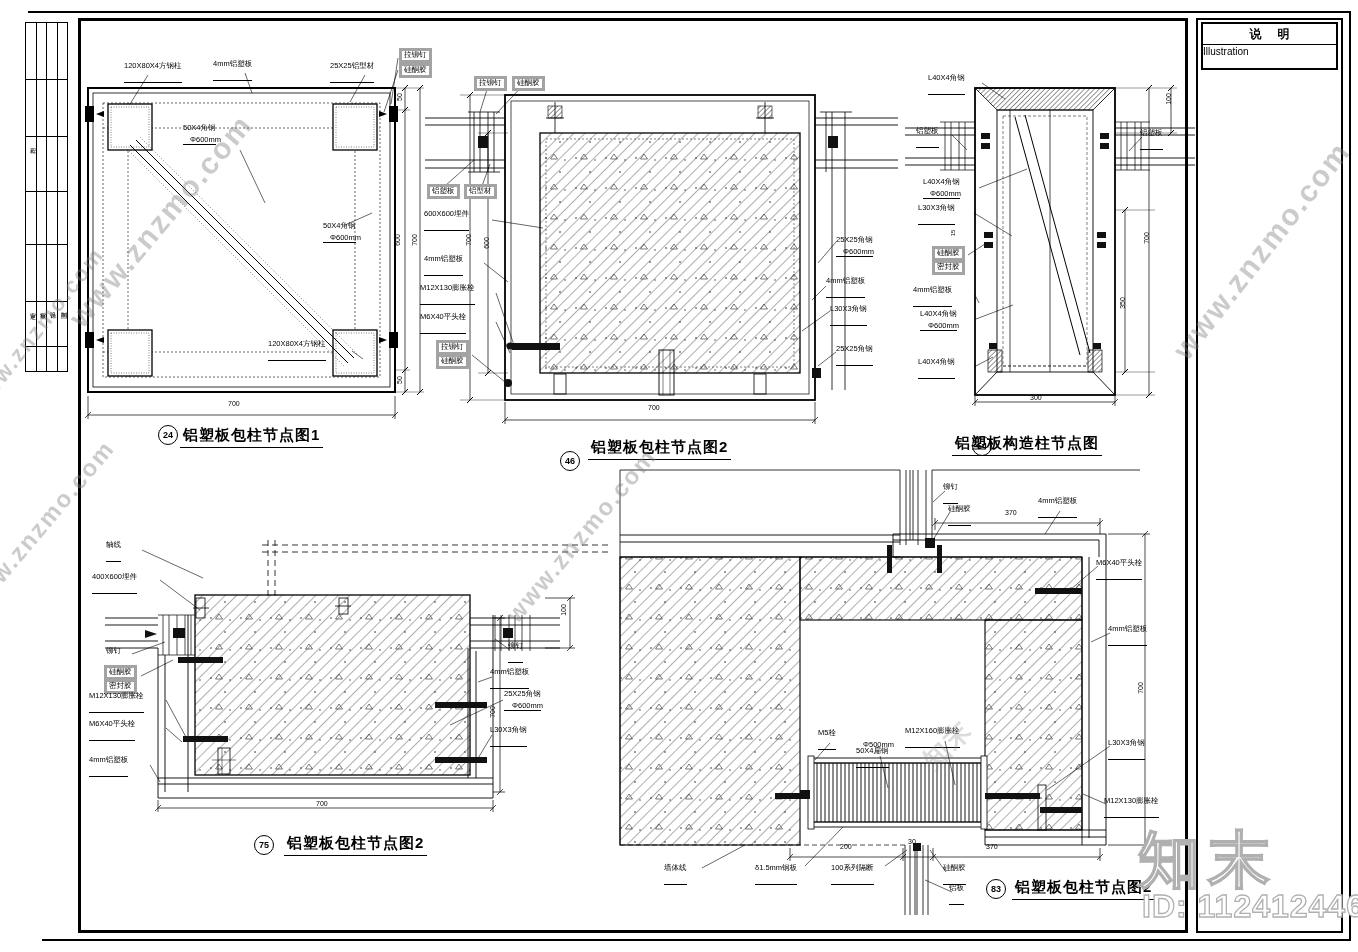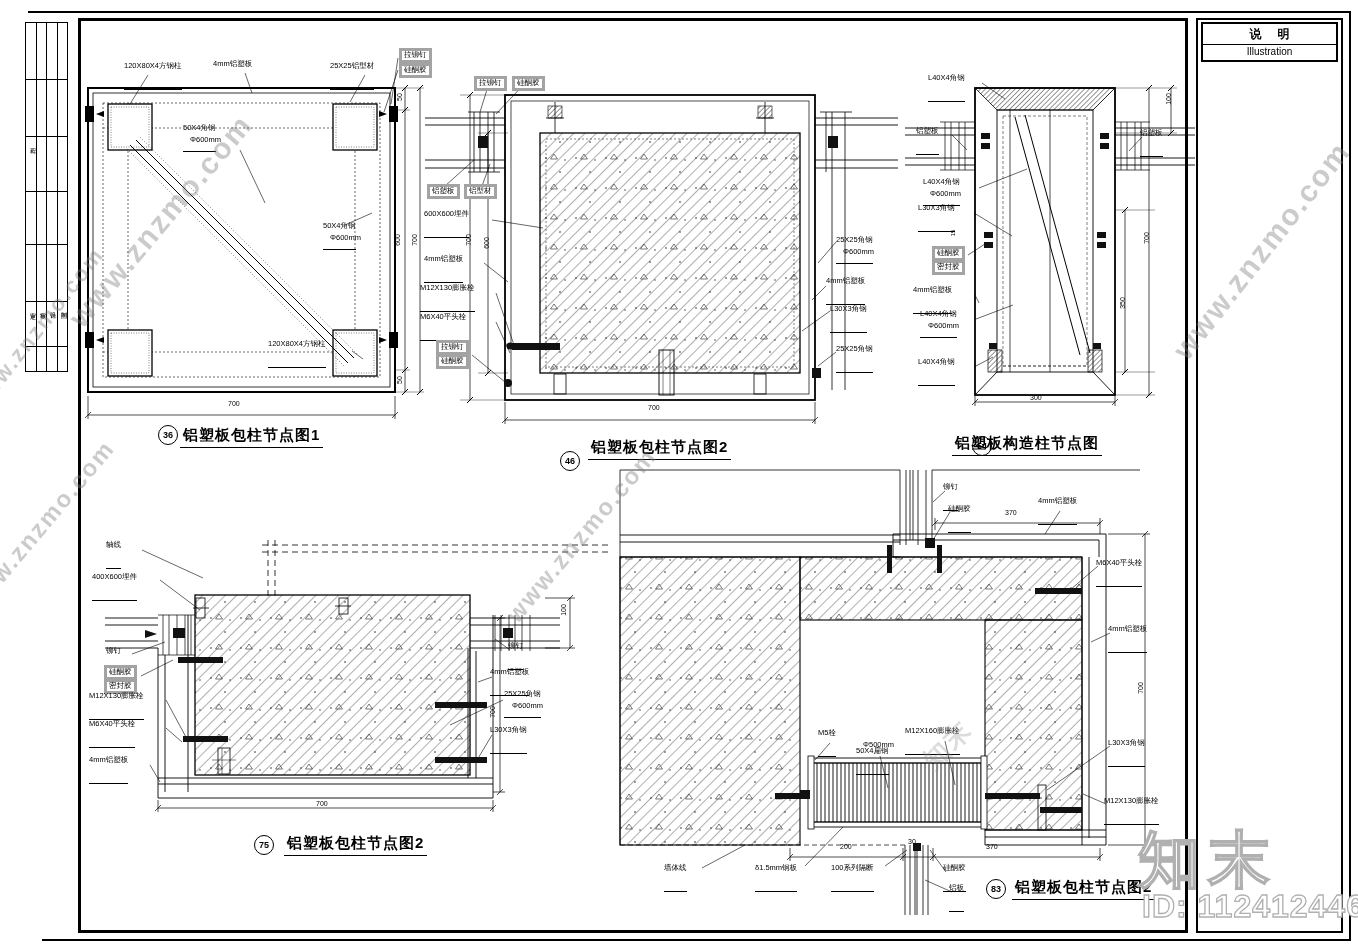--- a/index.html
+++ b/index.html
@@ -4,21 +4,21 @@
 <style>
   html,body{margin:0;padding:0;background:#fff}
   #page{position:relative;width:1358px;height:952px;background:#ffffff;overflow:hidden;
         font-family:"Liberation Sans","DejaVu Sans",sans-serif;color:#000}
   svg{position:absolute;z-index:2;overflow:visible}
   
   .frame{position:absolute;border:3px solid #000;box-sizing:border-box;z-index:1}
   .thin{position:absolute;background:#000;z-index:1}
   
   .lbl{position:absolute;font-size:7.5px;line-height:1.15;white-space:nowrap;z-index:5}
-  .u{border-bottom:1px solid #000;padding-bottom:18px}
+  .u{border-bottom:1px solid #000;padding-bottom:11px}
   .bx{border:3px solid #a3a3a3;padding:0 2px;background:#fff}
   .dim{position:absolute;font-size:7px;white-space:nowrap;z-index:5}
   .vdim{position:absolute;font-size:7px;white-space:nowrap;z-index:5;
         transform:translate(-50%,-50%) rotate(-90deg)}
   
   .dnum{position:absolute;width:18px;height:18px;border:1.4px solid #000;border-radius:50%;
         font-size:9px;font-weight:bold;text-align:center;line-height:18px;z-index:5;background:#fff}
   .dtitle{position:absolute;font-size:15px;font-weight:bold;letter-spacing:1px;
           border-bottom:1.6px solid #000;padding:0 3px 2px 3px;z-index:5;white-space:nowrap}
   
@@ -26,24 +26,24 @@
       z-index:8;pointer-events:none;letter-spacing:2px}
   .wmo{position:absolute;color:#fff;-webkit-text-stroke:1.3px #b0b0b0;font-weight:bold;
        white-space:nowrap;z-index:9;pointer-events:none}
   
   #tblock{position:absolute;left:25px;top:22px;width:43px;height:350px;border:1.2px solid #000;
           box-sizing:border-box;z-index:1}
   .tb-v{position:absolute;top:0;width:1px;height:100%;background:#000}
   .tb-h{position:absolute;left:0;width:100%;height:1px;background:#000}
   .tb-t{position:absolute;writing-mode:vertical-rl;font-size:6px;letter-spacing:1px;color:#111;z-index:5}
   
-  #illu{position:absolute;left:1201px;top:22px;width:137px;height:40px;border:2px solid #000;
+  #illu{position:absolute;left:1201px;top:22px;width:137px;height:48px;border:2px solid #000;
         box-sizing:border-box;background:#fff;z-index:3}
   #illu .cn{font-size:12px;text-align:center;letter-spacing:16px;padding-left:16px;margin-top:2px;font-weight:bold}
-  #illu .en{font-size:10px;text-align:center;border-top:1px solid #000;margin-top:1px;padding-top:1px}
+  #illu .en{font-size:10px;border-top:1px solid #000;margin-top:1px;padding-top:1px}
 </style>
 </head>
 <body>
 
 <div id="page">
 
   <svg width="0" height="0">
     <defs>
       <pattern id="hat" width="8" height="8" patternTransform="rotate(45)" patternUnits="userSpaceOnUse">
         <line x1="0" y1="0" x2="0" y2="8" stroke="#333" stroke-width="0.8"></line>
@@ -397,21 +397,21 @@
   <div class="lbl u" style="left:183px;top:124px">50X4角钢</div>
   <div class="lbl" style="left:190px;top:136px">Φ600mm</div>
   <div class="lbl u" style="left:323px;top:222px">50X4角钢</div>
   <div class="lbl" style="left:330px;top:234px">Φ600mm</div>
   <div class="lbl u" style="left:268px;top:340px">120X80X4方钢柱</div>
   <div class="vdim" style="left:399px;top:97px">50</div>
   <div class="vdim" style="left:397px;top:240px">600</div>
   <div class="vdim" style="left:399px;top:380px">50</div>
   <div class="vdim" style="left:414px;top:240px">700</div>
   <div class="dim" style="left:228px;top:400px">700</div>
-  <div class="dnum" style="left:158px;top:425px">36</div>
+  <div class="dnum" style="left:158px;top:425px">24</div>
   <div class="dtitle" style="left:180px;top:426px">铝塑板包柱节点图1</div>
 
   <div class="lbl bx" style="left:474px;top:76px">拉铆钉</div>
   <div class="lbl bx" style="left:512px;top:76px">硅酮胶</div>
   <div class="lbl bx" style="left:427px;top:184px">铝塑板</div>
   <div class="lbl bx" style="left:464px;top:184px">铝型材</div>
   <div class="lbl u" style="left:424px;top:210px">600X600埋件</div>
   <div class="lbl u" style="left:424px;top:255px">4mm铝塑板</div>
   <div class="lbl u" style="left:420px;top:284px">M12X130膨胀栓</div>
   <div class="lbl u" style="left:420px;top:313px">M6X40平头栓</div>

